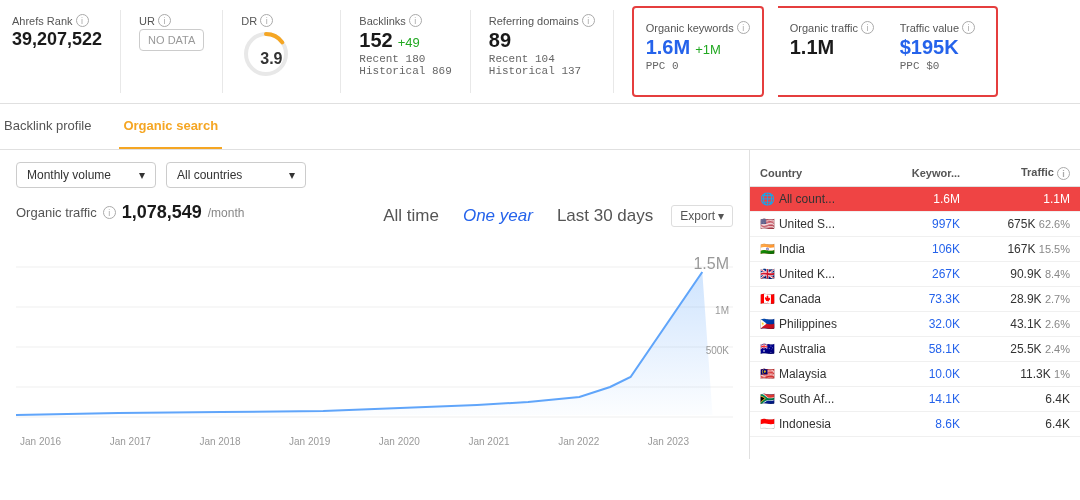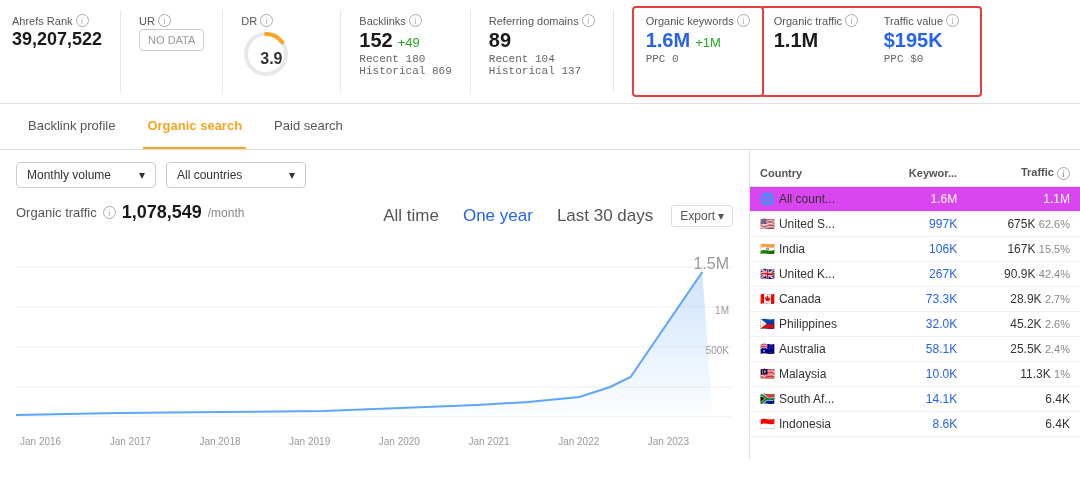--- a/index.html
+++ b/index.html
@@ -8,31 +8,31 @@
     
     .metrics-bar { display: flex; align-items: stretch; border-bottom: 1px solid #e0e0e0; padding: 10px 12px; gap: 0; }
     .metric-block { padding: 4px 18px 4px 0; border-right: 1px solid #e8e8e8; margin-right: 18px; min-width: 100px; }
     .metric-block:last-child { border-right: none; }
     .metric-label { font-size: 11px; color: #555; margin-bottom: 2px; display: flex; align-items: center; gap: 3px; }
     .metric-value { font-size: 22px; font-weight: 600; color: #1a1a1a; }
     .metric-value.blue { color: #2563eb; }
     .metric-sub { font-size: 11px; color: #666; margin-top: 1px; font-family: Liberation Mono, monospace; }
     .metric-delta { color: #22a822; font-size: 13px; }
 
-    .metric-block.highlighted { border: 2px solid #e53e3e; border-radius: 4px; padding: 6px 12px; margin: -4px 0 -4px 0; }
+    .metric-block.highlighted { border: 2px solid #e53e3e; border-radius: 4px; padding: 13px 12px; margin: -4px 16px -4px 0; }
 
     
     .dr-gauge { position: relative; width: 60px; height: 60px; }
     .dr-gauge svg { transform: rotate(-90deg); }
     .dr-value { position: absolute; top: 50%; left: 50%; transform: translate(-50%, -50%); font-size: 16px; font-weight: 700; }
 
     .no-data-badge { border: 1px solid #ccc; border-radius: 4px; padding: 4px 8px; font-size: 11px; color: #999; margin-top: 2px; }
 
     
-    .nav-tabs { display: flex; align-items: center; padding: 0 24px; border-bottom: 1px solid #e0e0e0; gap: 24px; }
+    .nav-tabs { display: flex; align-items: center; padding: 0 0; border-bottom: 1px solid #e0e0e0; gap: 24px; }
     .nav-tab { padding: 14px 4px; font-size: 13px; color: #555; cursor: pointer; border-bottom: 2px solid transparent; text-decoration: none; }
     .nav-tab.active { color: #f5a623; border-bottom: 2px solid #f5a623; font-weight: 600; }
 
     
     .main-content { display: flex; padding: 0; }
 
     
     .left-panel { flex: 1; padding: 12px 16px; border-right: 1px solid #e0e0e0; }
 
     
@@ -41,34 +41,34 @@
 
     
     .traffic-header { display: flex; align-items: center; gap: 6px; margin-bottom: 8px; }
     .traffic-label { font-size: 13px; color: #555; }
     .traffic-value { font-size: 18px; font-weight: 600; color: #1a1a1a; }
     .traffic-period { font-size: 12px; color: #888; }
 
     
     .time-buttons { display: flex; align-items: center; gap: 12px; margin-bottom: 8px; float: right; margin-top: -28px; }
     .time-btn { font-size: 17px; color: #555; cursor: pointer; padding: 3px 6px; border-radius: 3px; }
-    .time-btn.active { color: #2563eb; }
+    .time-btn.active { color: #2563eb; font-style: italic; }
     .export-btn { font-size: 12px; color: #555; cursor: pointer; border: 1px solid #ddd; padding: 3px 8px; border-radius: 3px; display: flex; align-items: center; gap: 3px; }
 
     
     .chart-container { position: relative; height: 200px; margin-top: 10px; }
 
     
     .right-panel { width: 330px; padding: 10px 0; }
     .country-table { width: 100%; border-collapse: collapse; font-size: 12px; }
     .country-table th { text-align: left; padding: 6px 10px; color: #555; font-weight: 600; font-size: 11px; border-bottom: 1px solid #e0e0e0; }
     .country-table th.right { text-align: right; }
     .country-table td { padding: 5px 10px; border-bottom: 1px solid #f0f0f0; }
     .country-table td.right { text-align: right; }
-    .country-table tr.selected td { background: #d946ef; color: #fff; }
+    .country-table tr.selected td { background: #ef4444; color: #fff; }
     .kw-value { color: #2563eb; }
     .traffic-pct { color: #888; font-size: 11px; }
     .flag { margin-right: 4px; }
     .country-name { color: #333; }
 
     .clearfix::after { content: ''; display: table; clear: both; }
 
     .info-icon { display: inline-block; width: 13px; height: 13px; border-radius: 50%; border: 1px solid #aaa; color: #aaa; font-size: 9px; text-align: center; line-height: 12px; cursor: pointer; vertical-align: middle; }
   </style>
 </head>
@@ -166,21 +166,20 @@
     <div class="metric-sub">
       <span>PPC</span> <span>$0</span>
     </div>
   </div>
 
 </div>
 
 <div class="nav-tabs">
   <a class="nav-tab">Backlink profile</a>
   <a class="nav-tab active">Organic search</a>
-  <a class="nav-tab">Paid search</a>
 </div>
 
 <div class="main-content">
 
   <div class="left-panel">
 
     <div class="filters">
       <div class="filter-select">
         <span>Monthly volume</span>
         <span>▾</span>
@@ -267,31 +266,31 @@
             <td class="right"><span>675K</span> <span class="traffic-pct" style="">62.6%</span></td>
           </tr>
           <tr>
             <td><span class="flag">🇮🇳</span><span class="country-name">India</span></td>
             <td class="right kw-value" style="color: rgb(37, 99, 235);">106K</td>
             <td class="right"><span>167K</span> <span class="traffic-pct" style="">15.5%</span></td>
           </tr>
           <tr>
             <td><span class="flag">🇬🇧</span><span class="country-name">United K...</span></td>
             <td class="right kw-value" style="color: rgb(37, 99, 235);">267K</td>
-            <td class="right"><span>90.9K</span> <span class="traffic-pct" style="">42.4%</span></td>
+            <td class="right"><span>90.9K</span> <span class="traffic-pct" style="">8.4%</span></td>
           </tr>
           <tr>
             <td><span class="flag">🇨🇦</span><span class="country-name">Canada</span></td>
             <td class="right kw-value" style="color: rgb(37, 99, 235);">73.3K</td>
             <td class="right"><span>28.9K</span> <span class="traffic-pct" style="">2.7%</span></td>
           </tr>
           <tr>
             <td><span class="flag">🇵🇭</span><span class="country-name">Philippines</span></td>
             <td class="right kw-value" style="color: rgb(37, 99, 235);">32.0K</td>
-            <td class="right"><span>45.2K</span> <span class="traffic-pct" style="">2.6%</span></td>
+            <td class="right"><span>43.1K</span> <span class="traffic-pct" style="">2.6%</span></td>
           </tr>
           <tr>
             <td><span class="flag">🇦🇺</span><span class="country-name">Australia</span></td>
             <td class="right kw-value" style="color: rgb(37, 99, 235);">58.1K</td>
             <td class="right"><span>25.5K</span> <span class="traffic-pct" style="">2.4%</span></td>
           </tr>
           <tr>
             <td><span class="flag">🇲🇾</span><span class="country-name">Malaysia</span></td>
             <td class="right kw-value" style="color: rgb(37, 99, 235);">10.0K</td>
             <td class="right"><span>11.3K</span> <span class="traffic-pct" style="">1%</span></td>

